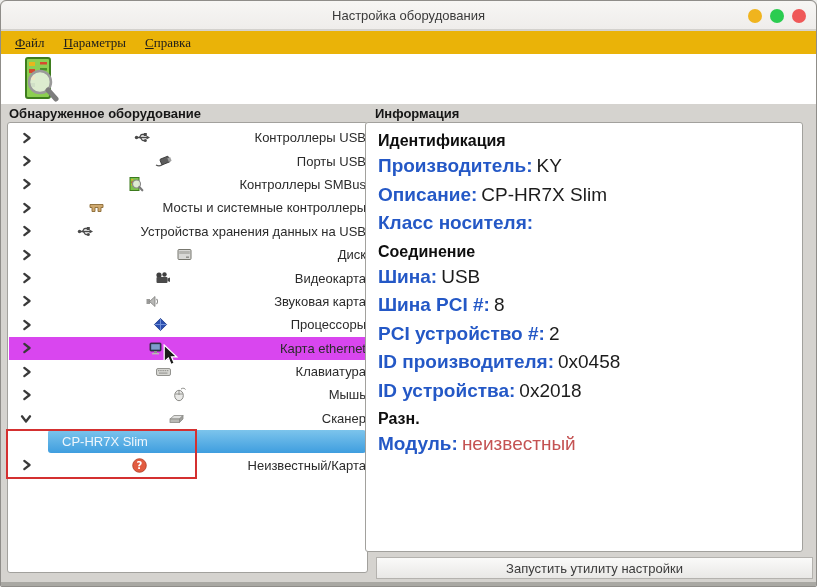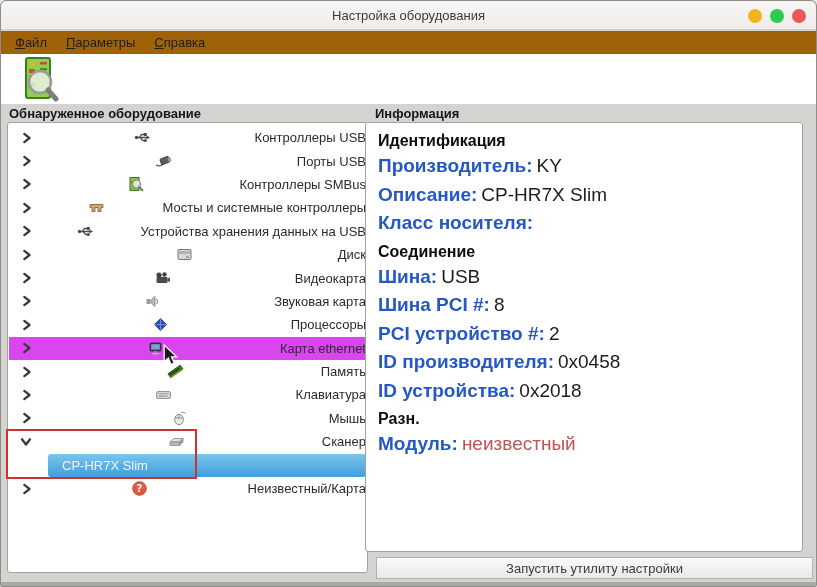--- a/index.html
+++ b/index.html
@@ -11,21 +11,21 @@
   }
   
   .titlebar{position:absolute;left:0;top:0;width:100%;height:29px;
     background:linear-gradient(#f7f6f4,#efedeb);border-bottom:1px solid #d3d1cd;
     border-radius:6px 6px 0 0;display:flex;align-items:center;justify-content:center;}
   .title{font-size:13px;color:#3a3a3a;}
   .winbtns{position:absolute;right:10px;top:0;height:29px;display:flex;align-items:center;gap:8px;}
   .winbtn{width:14px;height:14px;border-radius:50%;cursor:default;}
   
   .menubar{position:absolute;left:0;top:30px;width:100%;height:23px;
-    display:flex;align-items:center;padding-left:7px;background:#a16207;}
+    display:flex;align-items:center;padding-left:7px;background:#eab308;font-family:Liberation Serif, serif;}
   .menu-item{font-size:13px;color:#1d1d1d;padding:2px 7px;margin-right:5px;}
   .menu-item u{text-decoration:underline;}
   
   .toolbar{position:absolute;left:0;top:53px;width:100%;height:50px;background:#ffffff;
     display:flex;align-items:center;}
   .toolbar .bigicon{margin-left:16px;width:44px;height:46px;}
   .toolbar-title{margin-left:28px;font-size:17px;color:#7b95c6;}
   
   .panel-header{position:absolute;top:105px;font-size:13px;font-weight:bold;color:#161616;}
   .ph-left{left:8px;} .ph-right{left:374px;}
@@ -263,40 +263,20 @@
         <span class="tlabel">Карта ethernet</span>
       </div>
       <div class="row">
         <span class="expander">
           <svg width="11" height="12" viewBox="0 0 10 11">
             <path d="M3 1.8 L7.8 5.5 L3 9.2" fill="none" stroke="#3a3a3a" stroke-width="2.1" stroke-linecap="round" stroke-linejoin="round"></path>
           </svg>
         </span>
         <span class="ticon">
           <svg width="17" height="17" viewBox="0 0 17 17">
-            <g transform="rotate(-35 8.5 8.5)">
-              <rect x="1" y="6" width="15" height="5" fill="#2e7d1e" stroke="#1c4f10" stroke-width="0.8"></rect>
-              <rect x="2.5" y="7" width="2" height="2.2" fill="#174010"></rect>
-              <rect x="5.5" y="7" width="2" height="2.2" fill="#174010"></rect>
-              <rect x="8.5" y="7" width="2" height="2.2" fill="#174010"></rect>
-              <rect x="11.5" y="7" width="2" height="2.2" fill="#174010"></rect>
-              <rect x="1" y="10.3" width="15" height="0.9" fill="#caa43a"></rect>
-            </g>
-          </svg>
-        </span>
-        <span class="tlabel">Память</span>
-      </div>
-      <div class="row">
-        <span class="expander">
-          <svg width="11" height="12" viewBox="0 0 10 11">
-            <path d="M3 1.8 L7.8 5.5 L3 9.2" fill="none" stroke="#3a3a3a" stroke-width="2.1" stroke-linecap="round" stroke-linejoin="round"></path>
-          </svg>
-        </span>
-        <span class="ticon">
-          <svg width="17" height="17" viewBox="0 0 17 17">
             <rect x="1.5" y="5.5" width="14" height="7" rx="1.5" fill="#d6d6d2" stroke="#8a8a86" stroke-width="0.9"></rect>
             <g fill="#9a9a96">
               <rect x="3" y="7" width="1.5" height="1.2"></rect>
               <rect x="5.2" y="7" width="1.5" height="1.2"></rect>
               <rect x="7.4" y="7" width="1.5" height="1.2"></rect>
               <rect x="9.6" y="7" width="1.5" height="1.2"></rect>
               <rect x="11.8" y="7" width="1.5" height="1.2"></rect>
               <rect x="4" y="9.5" width="8.5" height="1.2"></rect>
             </g>
           </svg>

